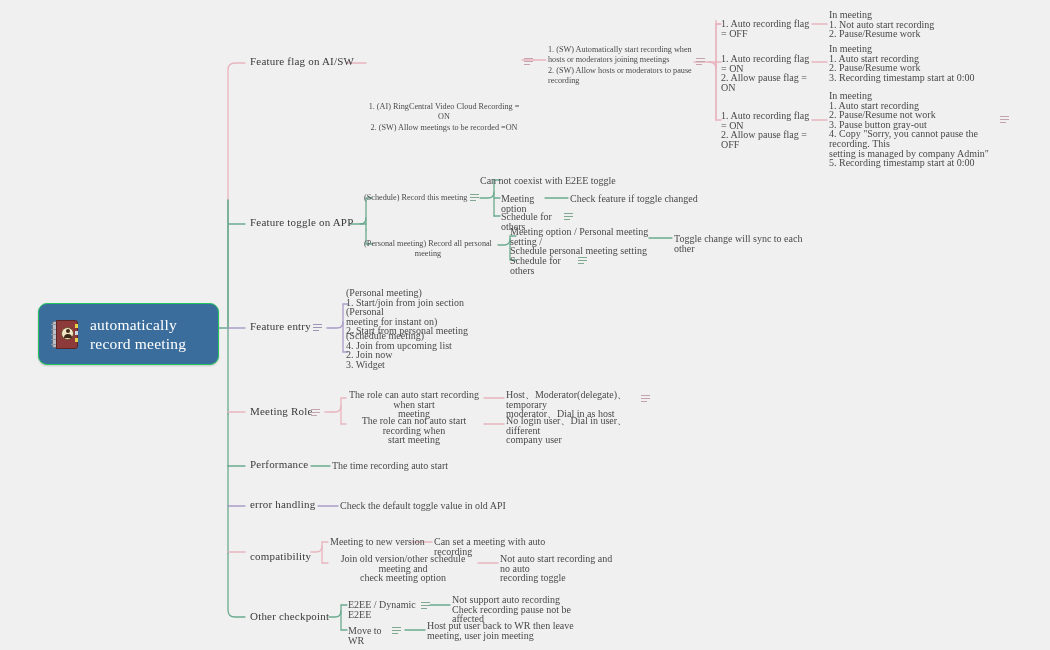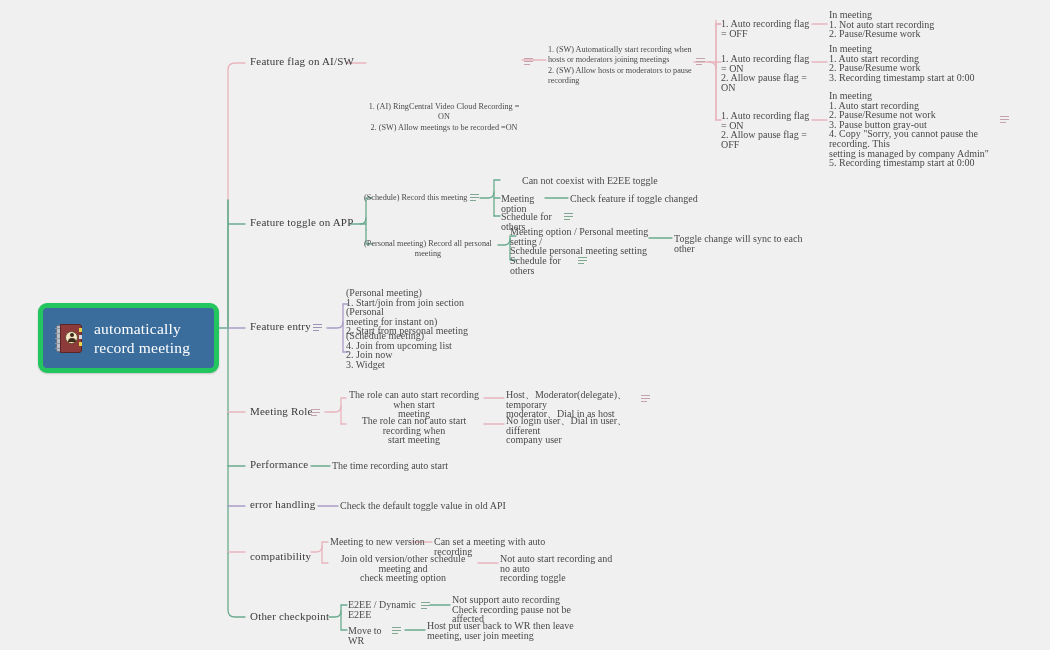--- a/index.html
+++ b/index.html
@@ -12,21 +12,21 @@
     position:relative;
   }
   #canvas{position:absolute;left:0;top:0;width:1050px;height:650px;}
   svg.links{position:absolute;left:0;top:0;width:1050px;height:650px;pointer-events:none;}
 
   
   .root{
     position:absolute;
     display:flex;align-items:center;gap:11px;
     background:#3b6d9c;
-    border:5px solid #22c55e;
+    border:1px solid #22c55e;
     border-radius:9px;
     padding:11px 16px 11px 13px;
     box-shadow:0 1px 2px rgba(0,0,0,.18);
     color:#ffffff;
   }
   .root .rlabel{
     font-size:15.5px;line-height:19px;
     text-align:left;white-space:pre-line;
     letter-spacing:.2px;
   }
@@ -232,21 +232,21 @@
 
   <div class="topic lvl1 lft tone-green" style="left:250px;top:216px;">Feature toggle on APP</div>
 
   <div class="topic lvl2 lft tone-green" style="left:364px;top:193px;width:110px;">(Schedule) Record this meeting</div>
   <div class="noteicon g" style="left:470px;top:194px;">
       <i></i>
       <i></i>
       <i></i>
     </div>
 
-  <div class="topic lvl3 lft tone-green" style="left:522px;top:176px;width:140px;">Can not coexist with E2EE toggle</div>
+  <div class="topic lvl3 lft tone-green" style="left:480px;top:176px;width:140px;">Can not coexist with E2EE toggle</div>
   <div class="topic lvl3 lft tone-green" style="left:501px;top:194px;width:56px;">Meeting option</div>
   <div class="topic lvl3 lft tone-green" style="left:570px;top:194px;width:130px;">Check feature if toggle changed</div>
   <div class="topic lvl3 lft tone-green" style="left:501px;top:212px;width:62px;">Schedule for others</div>
   <div class="noteicon g" style="left:564px;top:213px;">
       <i></i>
       <i></i>
       <i></i>
     </div>
 
   <div class="topic lvl2 ctr tone-green" style="left:358px;top:239px;width:140px;">(Personal meeting) Record all personal

